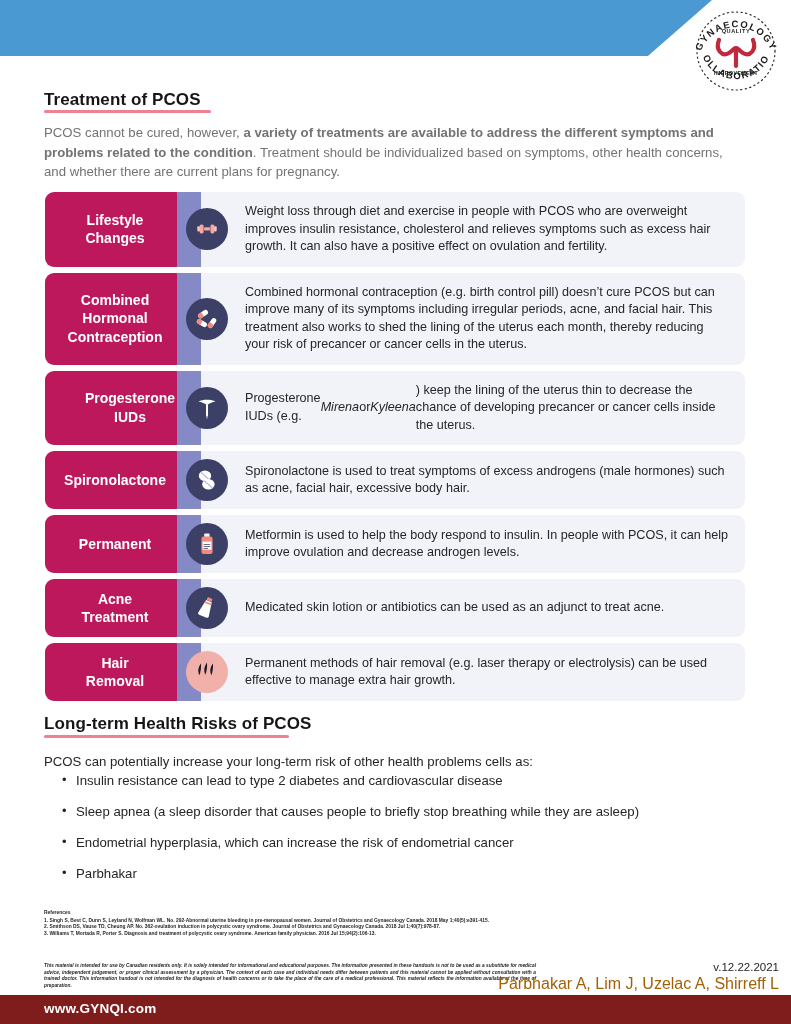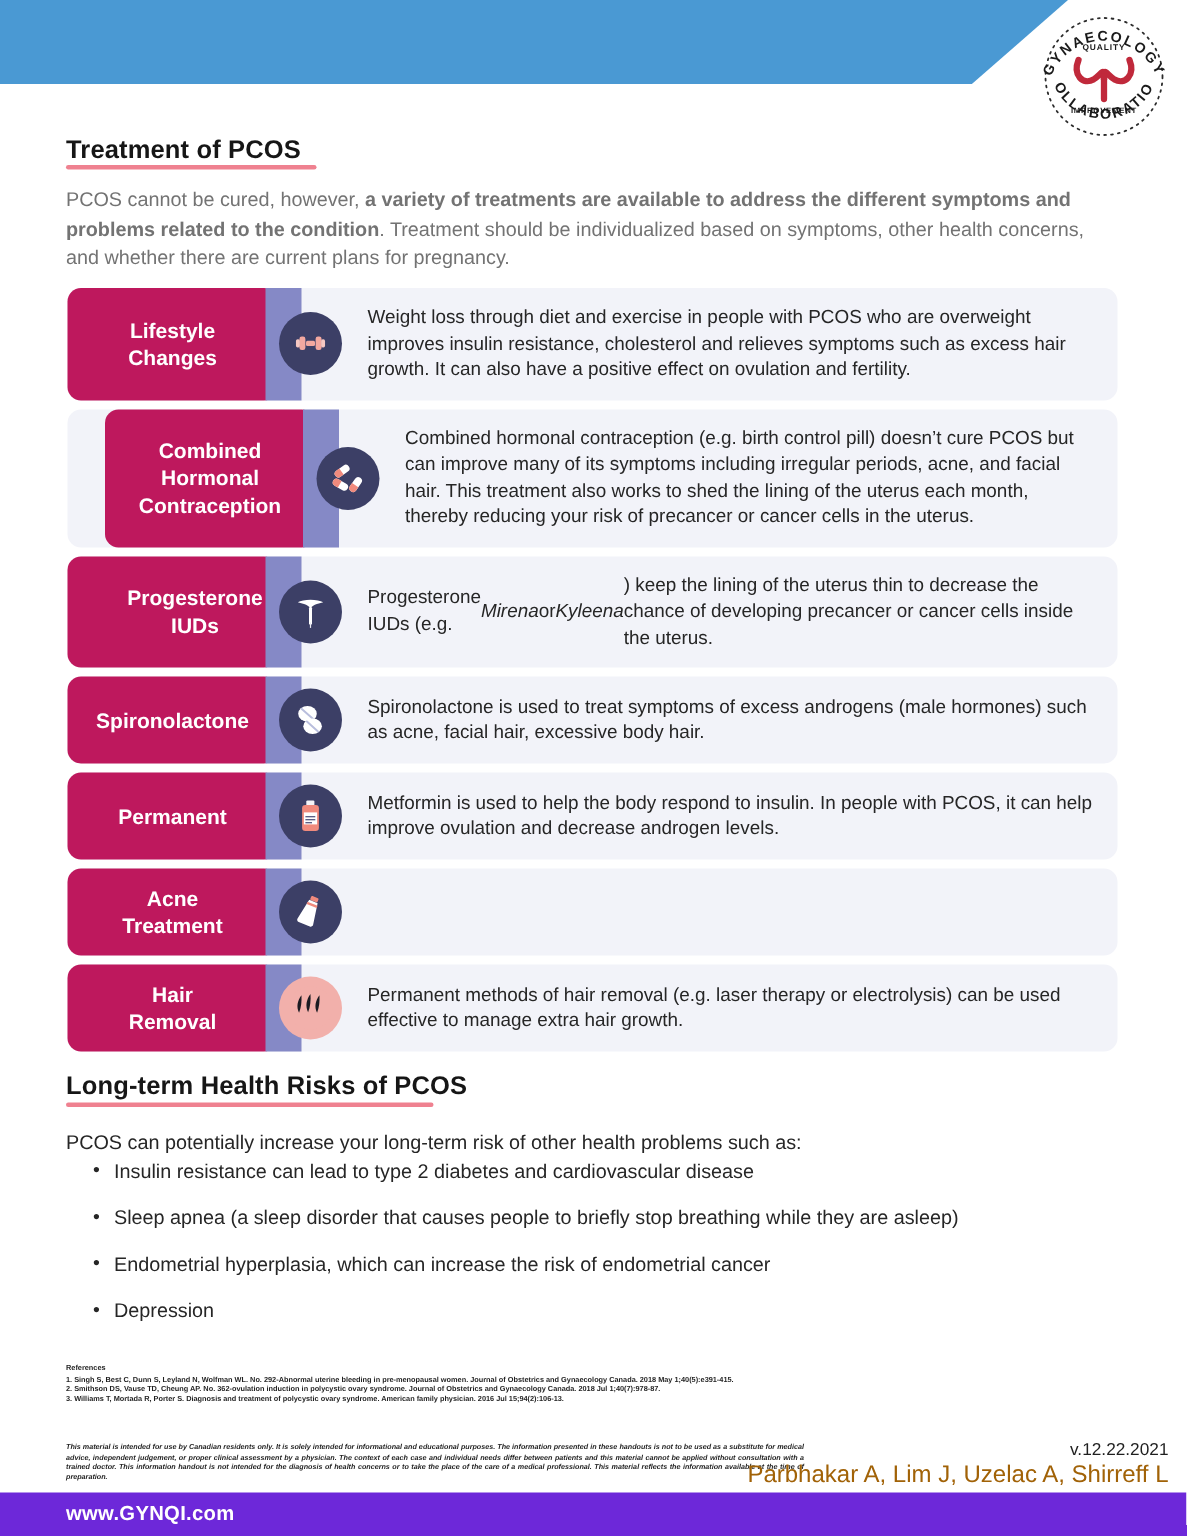--- a/index.html
+++ b/index.html
@@ -215,21 +215,21 @@
     line-height: 17px;
     color: #a16207;
   }
 
   
   .footer {
     position: absolute;
     left: 0; bottom: 0;
     width: 791px;
     height: 29px;
-    background: #6d28d9;
+    background: #7f1d1d;
   }
   .footer .site {
     position: absolute;
     left: 44px; top: 6px;
     color: #ffffff;
     font-size: 13.5px;
     font-weight: bold;
     letter-spacing: .2px;
   }
   .footer .pg {
@@ -291,21 +291,21 @@
           <rect x="16.4" y="8.4" width="4" height="9" rx="1.6" fill="#f3a8a0"></rect>
           <rect x="3.3" y="10.2" width="2.6" height="5.4" rx="1.1" fill="#f6c8c2"></rect>
           <rect x="20.1" y="10.2" width="2.6" height="5.4" rx="1.1" fill="#f6c8c2"></rect>
         </svg>
       </div>
     </div>
     <div class="row-text">Weight loss through diet and exercise in people with PCOS who are overweight improves insulin resistance, cholesterol and relieves symptoms such as excess hair growth. It can also have a positive effect on ovulation and fertility.</div>
   </div>
 
   <div class="row">
-    <div class="row-label" style="white-space:pre-line;margin-left:25px;">Combined
+    <div class="row-label" style="white-space:pre-line;">Combined
 Hormonal
 Contraception</div>
     <div class="row-icon">
       <div class="circ">
         <svg width="26" height="26" viewBox="0 0 26 26">
           <g transform="rotate(-35 9 8)">
             <rect x="3.5" y="5.6" width="11" height="5" rx="2.5" fill="#ffffff"></rect>
             <path d="M 6,5.6 h -0 a2.5,2.5 0 0 0 0,5 h 2.5 v -5 z" fill="#f08a7d"></path>
           </g>
           <g transform="rotate(30 8 17)">
@@ -383,20 +383,21 @@
       <div class="circ">
         <svg width="26" height="26" viewBox="0 0 26 26">
           <g transform="rotate(22 13 13)">
             <rect x="9.6" y="2.6" width="5.2" height="3" rx="0.7" fill="#f08a7d"></rect>
             <path d="M 9.2,5.8 h 6 l 2.6,14.4 a1.6,1.6 0 0 1 -1.6,1.9 h -8 a1.6,1.6 0 0 1 -1.6,-1.9 z" fill="#ffffff"></path>
             <rect x="8.6" y="7.4" width="7.2" height="1.6" fill="#f08a7d"></rect>
           </g>
         </svg>
       </div>
     </div>
+    <div class="row-text">Medicated skin lotion or antibiotics can be used as an adjunct to treat acne.</div>
   </div>
 
   <div class="row">
     <div class="row-label" style="white-space:pre-line;">Hair
 Removal</div>
     <div class="row-icon">
       <div class="circ" style="background:#f2b0ab;">
         <svg width="30" height="30" viewBox="0 0 30 30">
           <circle cx="15" cy="15" r="14.5" fill="#f2b0ab"></circle>
           <path d="M 9,6.5 C 6.2,10 5.4,14.5 7.4,18.2 C 8.8,14.6 9.2,10.4 9,6.5 Z" fill="#1b1b22"></path>
@@ -406,27 +407,27 @@
       </div>
     </div>
     <div class="row-text">Permanent methods of hair removal (e.g. laser therapy or electrolysis) can be used effective to manage extra hair growth.</div>
   </div>
 
 </div>
 
 <div class="sec-head" style="left:44px; top:714px;">Long-term Health Risks of PCOS</div>
 <div class="sec-underline" style="left:44px; top:735px; width:245px;"></div>
 
-<div class="lt-intro">PCOS can potentially increase your long-term risk of other health problems such as:</div>
+<div class="lt-intro">PCOS can potentially increase your long-term risk of other health problems cells as:</div>
 
 <ul class="lt-list">
   <li>Insulin resistance can lead to type 2 diabetes and cardiovascular disease</li>
   <li>Sleep apnea (a sleep disorder that causes people to briefly stop breathing while they are asleep)</li>
   <li>Endometrial hyperplasia, which can increase the risk of endometrial cancer</li>
-  <li>Depression</li>
+  <li>Parbhakar</li>
 </ul>
 
 <div class="refs">
   <div class="rtitle">References</div>
   <div class="ritem">1. Singh S, Best C, Dunn S, Leyland N, Wolfman WL. No. 292-Abnormal uterine bleeding in pre-menopausal women. Journal of Obstetrics and Gynaecology Canada. 2018 May 1;40(5):e391-415.</div>
   <div class="ritem">2. Smithson DS, Vause TD, Cheung AP. No. 362-ovulation induction in polycystic ovary syndrome. Journal of Obstetrics and Gynaecology Canada. 2018 Jul 1;40(7):978-87.</div>
   <div class="ritem">3. Williams T, Mortada R, Porter S. Diagnosis and treatment of polycystic ovary syndrome. American family physician. 2016 Jul 15;94(2):106-13.</div>
 </div>
 
 <div class="disclaimer">This material is intended for use by Canadian residents only. It is solely intended for informational and educational purposes. The information presented in these handouts is not to be used as a substitute for medical advice, independent judgement, or proper clinical assessment by a physician. The context of each case and individual needs differ between patients and this material cannot be applied without consultation with a trained doctor. This information handout is not intended for the diagnosis of health concerns or to take the place of the care of a medical professional. This material reflects the information available at the time of preparation.</div>

